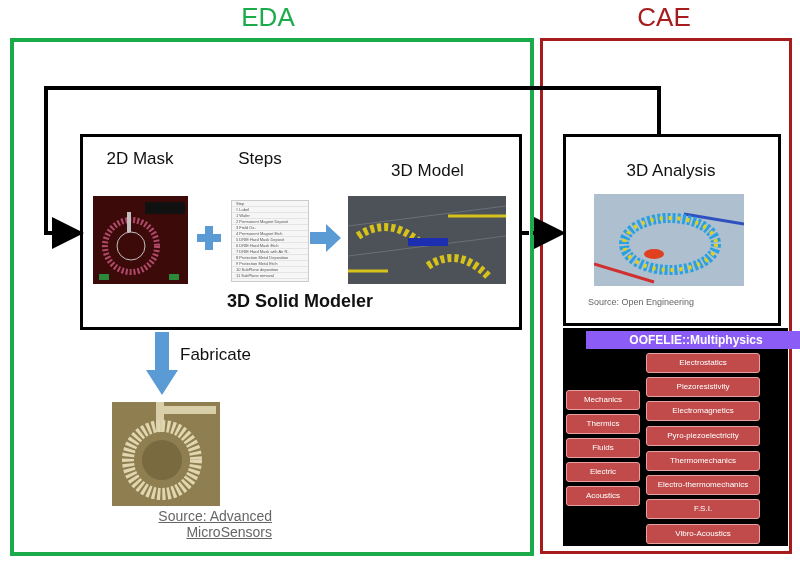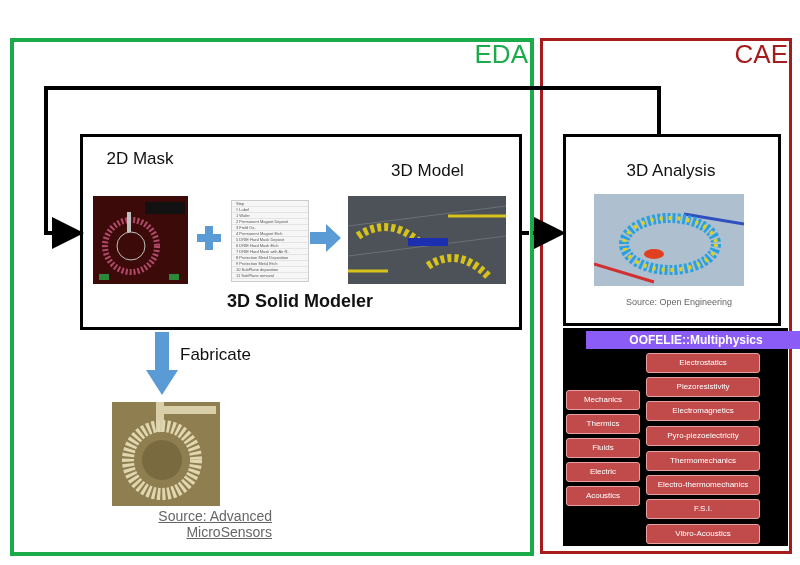--- a/index.html
+++ b/index.html
@@ -1,31 +1,31 @@
 <!DOCTYPE html>
 <html><head>
 <meta charset="utf-8">
 <style>
   html, body { margin: 0; padding: 0; background: #ffffff; }
   body { width: 800px; height: 565px; position: relative; overflow: hidden; font-family: "Liberation Sans", sans-serif; }
   .abs { position: absolute; }
-  .section-title { font-size: 26px; text-align: right; margin-top: 37px; }
+  .section-title { font-size: 26px; text-align: center; }
   #eda-title { left: 8px; width: 520px; top: 2px; color: #1bab4b; }
   #cae-title { left: 540px; width: 248px; top: 2px; color: #a61c1c; }
   #eda-box { left: 10px; top: 38px; width: 516px; height: 510px; border: 4px solid #1bab4b; }
   #cae-box { left: 540px; top: 38px; width: 246px; height: 510px; border: 3px solid #a61c1c; }
   #modeler-box { left: 80px; top: 134px; width: 436px; height: 190px; border: 3px solid #000; background: #fff; }
   .label { font-size: 17px; color: #111; text-align: center; line-height: 22px; }
   #lbl-mask { left: 85px; top: 148px; width: 110px; }
   #lbl-fab { left: 205px; top: 148px; width: 110px; }
   #lbl-3d { left: 345px; top: 160px; width: 165px; }
   #lbl-modeler { left: 200px; top: 290px; width: 200px; font-weight: bold; font-size: 18px; }
   #analysis-box { left: 563px; top: 134px; width: 212px; height: 186px; border: 3px solid #000; background: #fff; }
   #lbl-analysis { left: 566px; top: 160px; width: 210px; }
-  #src-oe { left: 574px; top: 297px; width: 210px; font-size: 9px; color: #666; text-align: center; }
+  #src-oe { left: 588px; top: 297px; width: 210px; font-size: 9px; color: #666; }
   #src-am { left: 112px; top: 508px; width: 160px; font-size: 14px; color: #666; text-align: right; text-decoration: underline; }
   #lbl-fabricate { left: 180px; top: 344px; width: 120px; text-align: left; }
   
   #img-mask { left: 93px; top: 196px; width: 95px; height: 88px; background: #4a0d0d; overflow: hidden; }
   #img-steps { left: 231px; top: 200px; width: 76px; height: 80px; background: #f6f6f6; border: 1px solid #ccc; overflow: hidden; }
   #img-3d { left: 348px; top: 196px; width: 158px; height: 88px; background: #4b4f55; overflow: hidden; }
   #img-analysis { left: 594px; top: 194px; width: 150px; height: 92px; background: #b8c9d8; overflow: hidden; }
   #img-mems { left: 112px; top: 402px; width: 108px; height: 104px; background: #8a7a4c; overflow: hidden; }
   .step-row { font-size: 4px; color: #555; height: 5px; line-height: 5px; border-bottom: 1px solid #e4e4e4; padding-left: 4px; white-space: nowrap; }
   
@@ -64,20 +64,21 @@
 
   <path d="M310,232 L326,232 L326,224 L341,238 L326,252 L326,244 L310,244 Z" fill="#5b9bd5"></path>
 
   <path d="M155,332 L169,332 L169,370 L178,370 L162,395 L146,370 L155,370 Z" fill="#5b9bd5"></path>
 </svg>
 
 <div class="abs label" id="lbl-mask">
   <div>2D Mask</div>
 </div>
 <div class="abs label" id="lbl-fab">
+  <div>Steps</div>
 </div>
 <div class="abs label" id="lbl-3d">3D Model</div>
 <div class="abs label" id="lbl-modeler">3D Solid Modeler</div>
 
 <div class="abs" id="img-mask">
   <svg width="95" height="88">
     <rect x="0" y="0" width="95" height="88" fill="#3d0a0a"></rect>
     <rect x="52" y="6" width="40" height="12" fill="#111"></rect>
     <circle cx="38" cy="50" r="26" fill="none" stroke="#b04a6a" stroke-width="6" stroke-dasharray="2,2"></circle>
     <circle cx="38" cy="50" r="14" fill="none" stroke="#c0c0c0" stroke-width="1"></circle>

